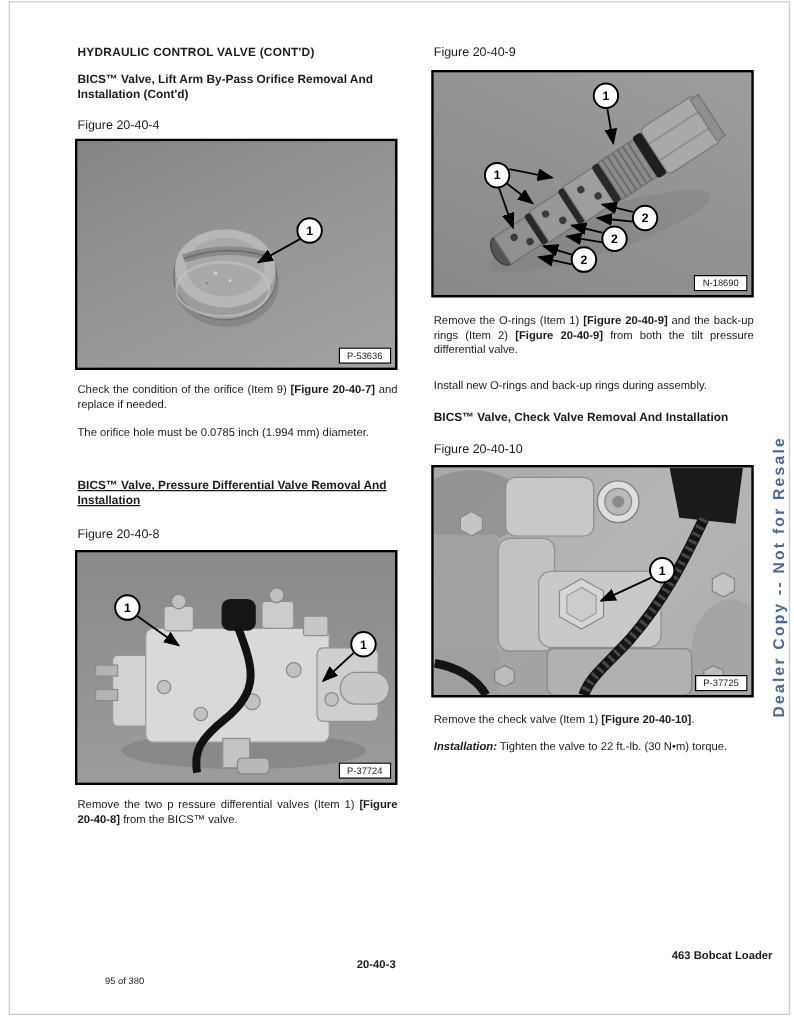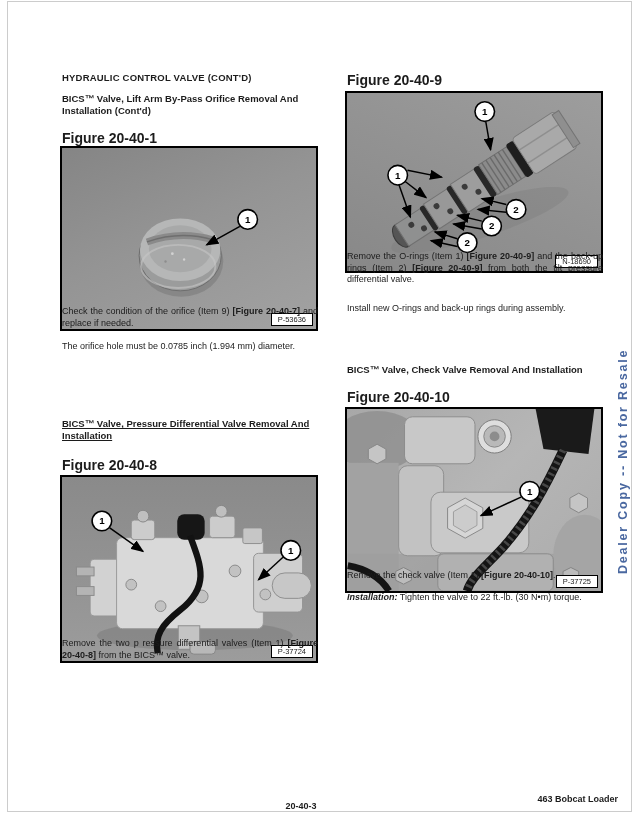--- a/index.html
+++ b/index.html
@@ -2,24 +2,24 @@
 <html><head>
 <meta charset="utf-8">
 <style>
   html,body { margin:0; padding:0; }
   body {
     width:635px; height:814px; background:#ffffff; position:relative;
     font-family:"Liberation Sans", sans-serif; color:#1c1c1c; overflow:hidden;
   }
   .page-edge { position:absolute; left:7px; top:1px; right:3px; bottom:2px;
     border:1px solid #cccccc; pointer-events:none; }
-  .abs { position:absolute;margin-top:35px; }
+  .abs { position:absolute; }
   .h1 { font-size:9.5px; font-weight:bold; letter-spacing:0.2px; }
   .hsub { font-size:9.5px; font-weight:bold; line-height:12px; }
-  .figlabel { font-size:14px; font-weight:bold; }
+  .figlabel { font-size:10px; font-weight:normal; }
   .body-p { font-size:9px; line-height:11.5px; text-align:justify; margin:0; }
   .photo { box-sizing:border-box; border:2px solid #000; overflow:hidden; }
   .photo svg { display:block; width:100%; height:100%; }
   .pid { position:absolute; right:3px; bottom:3px; background:#fff; border:1px solid #000;
     font-size:7.5px; line-height:10px; padding:1px 6px 0 6px; font-weight:normal; }
   .grad7 { background:linear-gradient(155deg,#858585 0%,#949494 45%,#a2a2a2 100%); }
   .grad8 { background:linear-gradient(180deg,#8a8a8a 0%,#949494 60%,#9c9c9c 100%); }
   .grad9 { background:linear-gradient(205deg,#9d9d9d 0%,#929292 50%,#888888 100%); }
   .grad10 { background:linear-gradient(135deg,#a8a8a8 0%,#b6b6b6 50%,#ababab 100%); }
   .co circle { fill:#fff; stroke:#000; stroke-width:1.6px; }
@@ -39,21 +39,21 @@
 </style>
 </head>
 <body>
 
 <div class="page-edge"></div>
 
 <div class="abs h1" style="left:62px; top:37px; width:256px;">HYDRAULIC CONTROL VALVE (CONT'D)</div>
 
 <div class="abs hsub" style="left:62px; top:58px; width:256px;">BICS™ Valve, Lift Arm By-Pass Orifice Removal And Installation (Cont'd)</div>
 
-<div class="abs figlabel" style="left:62px; top:95px;">Figure 20-40-1</div>
+<div class="abs figlabel" style="left:62px; top:95px;">Figure 20-40-4</div>
 
 <div class="abs photo grad7" style="left:60px; top:111px; width:258px; height:185px;">
   <svg viewBox="0 0 258 185">
     <defs>
       <marker id="a7" markerWidth="9" markerHeight="7" refX="8" refY="3.5" orient="auto">
         <path d="M0,0 L9,3.5 L0,7 z" fill="#000"></path>
       </marker>
     </defs>
     <ellipse cx="121" cy="116" rx="43" ry="36" fill="#787878" opacity="0.55"></ellipse>
     <ellipse cx="120" cy="110" rx="42" ry="36" fill="#9b9c9c" stroke="#6d6d6d" stroke-width="1"></ellipse>

